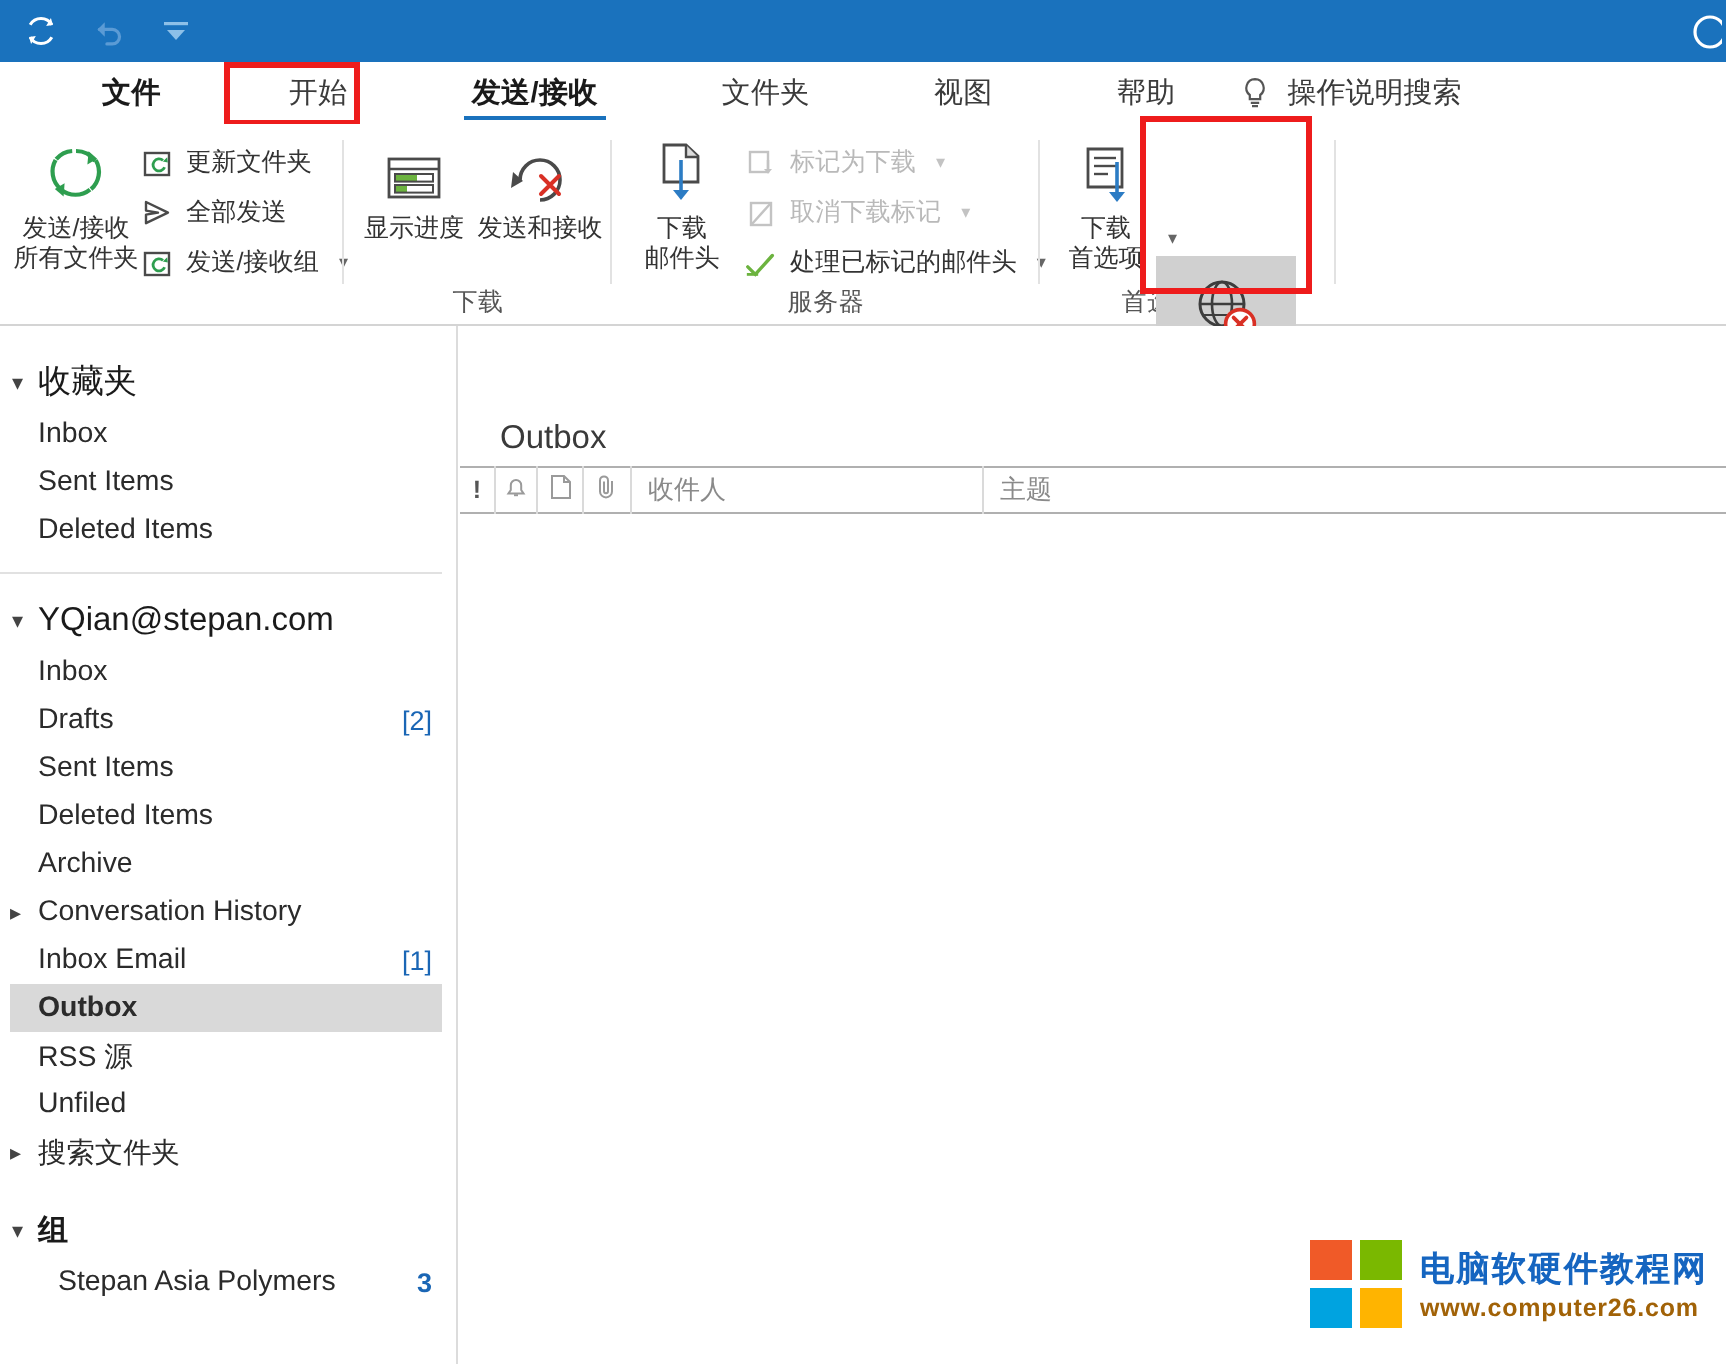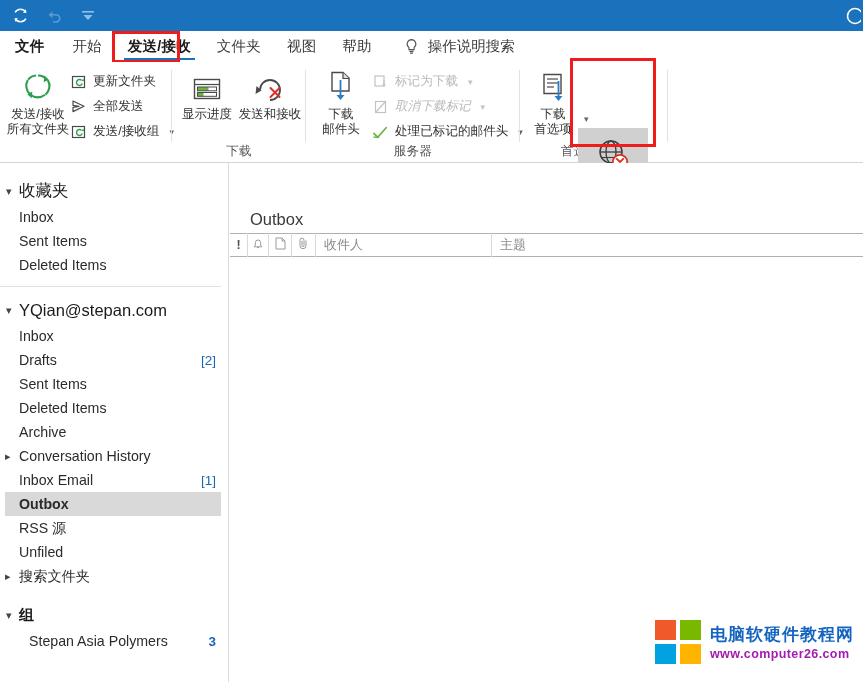--- a/index.html
+++ b/index.html
@@ -22,21 +22,21 @@
   .tr-ico { position: absolute; top: 6px; right: 2px; width: 22px; height: 20px; }
 
   
   .tabstrip {
     position: absolute; top: 31px; left: 0; width: 863px; height: 31px;
     background: #ffffff;
   }
   .tabs { display: flex; align-items: stretch; height: 31px; }
   .tab {
     position: relative; padding: 0 13px; display: flex; align-items: center;
-    font-size: 14.5px; color: #3b3b3b; white-space: nowrap; letter-spacing: .2px;
+    font-size: 14.5px; color: #3b3b3b; white-space: nowrap; letter-spacing: .2px; margin-left: 36px;
   }
   .tab.file { font-weight: bold; color: #1a1a1a; padding: 0 15px; }
   .tab.active { color: #1a1a1a; font-weight: bold; }
   .tab.active::after {
     content: ""; position: absolute; left: 9px; right: 9px; bottom: 2px;
     height: 2.5px; background: #1a72bd;
   }
   .tellme { display: flex; align-items: center; gap: 9px; padding-left: 19px; font-size: 14.5px; color: #3b3b3b; }
   .bulb { width: 15px; height: 17px; }
 
@@ -116,21 +116,21 @@
     display: flex; align-items: center; font-size: 12.5px; color: #777;
   }
   .colcell { display: flex; align-items: center; justify-content: center; height: 24px; border-right: 1px solid #dadada; }
   .colcell.txt { justify-content: flex-start; padding-left: 8px; color: #8a8a8a; font-size: 13px; }
 
   
   .wm { position: absolute; left: 655px; top: 620px; display: flex; align-items: center; gap: 9px; }
   .wmlogo { width: 46px; height: 44px; display: grid; grid-template-columns: 21px 21px; grid-template-rows: 20px 20px; gap: 4px; }
   .wmtext { display: flex; flex-direction: column; gap: 1px; }
   .wmcn { font-size: 17px; font-weight: bold; color: #1565c0; letter-spacing: 1px; }
-  .wmurl { font-size: 12.5px; font-weight: bold; color: #a21caf; letter-spacing: .4px; }
+  .wmurl { font-size: 12.5px; font-weight: bold; color: #a16207; letter-spacing: .4px; }
 </style>
 </head>
 <body>
 
 <div id="app">
 
   <div class="titlebar">
     <div class="qat">
       <div class="qat-ico">
         <svg width="19" height="19" viewBox="0 0 20 20">
@@ -286,21 +286,21 @@
           <svg width="16" height="16" viewBox="0 0 16 16">
             <rect x="2" y="2" width="9" height="10" fill="none" stroke="#c3c3c3" stroke-width="1.2"></rect>
             <line x1="11" y1="6" x2="11" y2="12" stroke="#c3c3c3" stroke-width="1.2"></line>
             <path d="M9 10.5l2 2.4 2-2.4z" fill="#c3c3c3"></path>
           </svg>
         </span>
         <span>标记为下载</span>
         <span class="caret dis">▾</span>
       </div>
 
-      <div class="smallrow dis" style="left:66px; top:36px;font-style:italic;">
+      <div class="smallrow dis" style="left:66px; top:36px;">
         <span class="si">
           <svg width="16" height="16" viewBox="0 0 16 16">
             <rect x="2.5" y="2.5" width="10" height="11" fill="none" stroke="#c3c3c3" stroke-width="1.2"></rect>
             <line x1="3" y1="13" x2="12" y2="3" stroke="#c3c3c3" stroke-width="1.2"></line>
           </svg>
         </span>
         <span>取消下载标记</span>
         <span class="caret dis">▾</span>
       </div>
 

